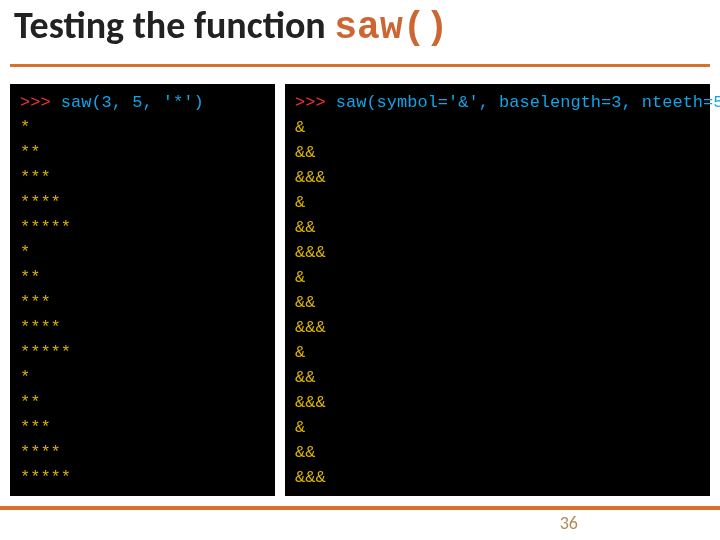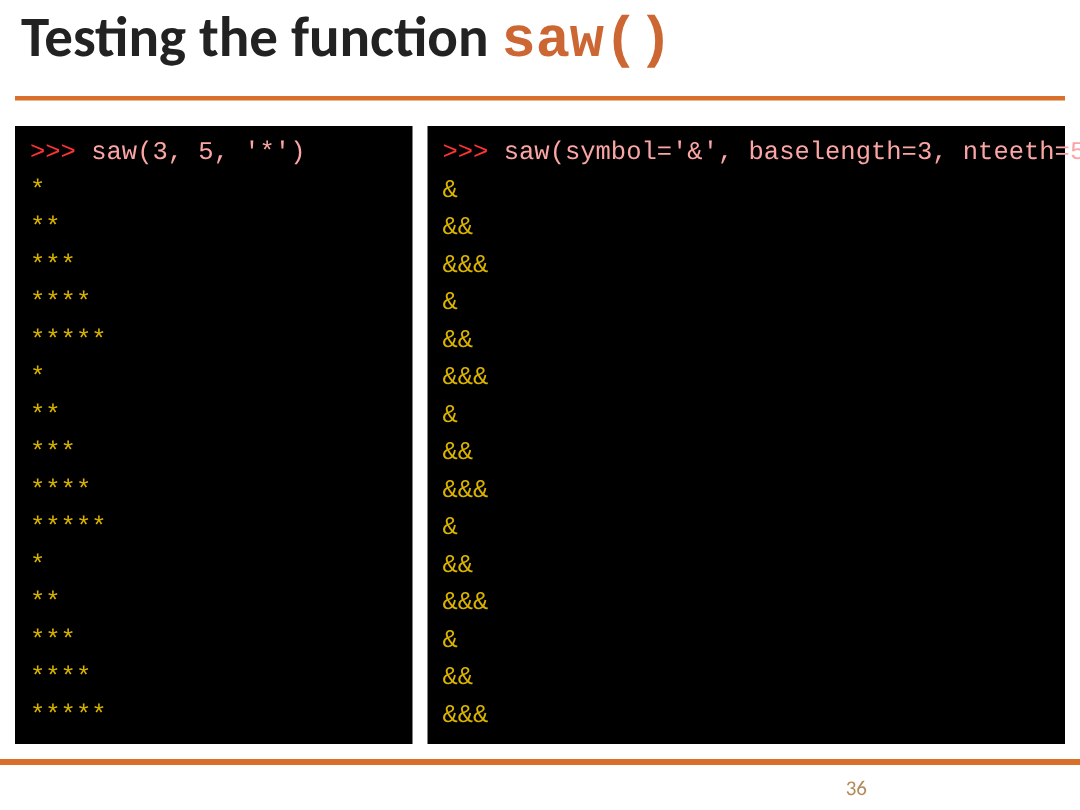--- a/index.html
+++ b/index.html
@@ -53,35 +53,35 @@
     font-size: 17px;
     line-height: 25px;
     padding: 6px 10px 8px 10px;
     box-sizing: border-box;
     white-space: pre;
     height: 412px;
   }
   .codebox.left  { width: 265px; }
   .codebox.right { width: 425px; }
   .prompt { color: #ff3333; }
-  .call   { color: #fca5a5; margin-top: 26px; }
+  .call   { color: #0ea5e9; margin-top: 26px; }
   .out    { color: #d9b300; }
   .footer-bar {
     position: absolute;
     left: 0;
     bottom: 30px;
     width: 720px;
     height: 4px;
     background: #d86f2b;
   }
   .pagenum {
     position: absolute;
     right: 14px;
     bottom: 6px;
-    font-size: 14px;
+    font-size: 18px;
     color: #b48a5a;
   }
 </style>
 </head>
 <body>
 
 <div class="slide">
 
   <div class="title">
     <span>Testing the function </span><span class="code-fn">saw()</span>

